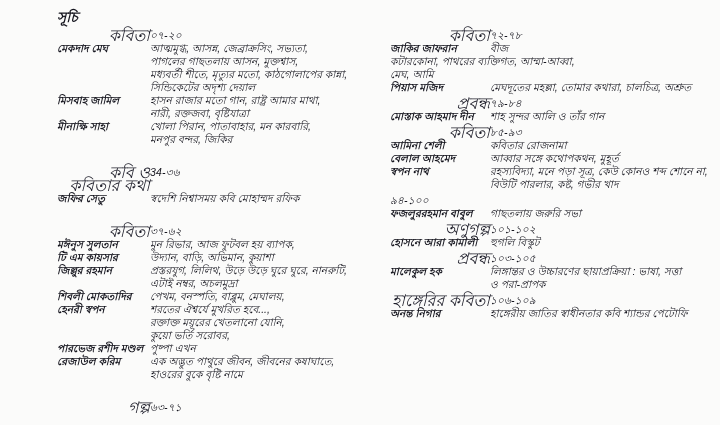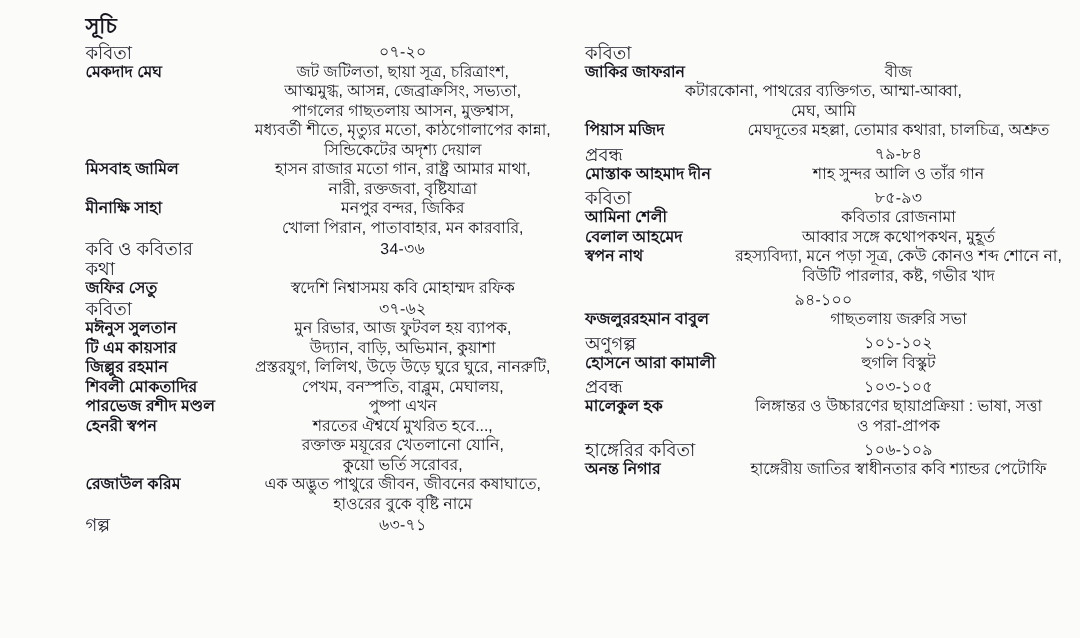--- a/index.html
+++ b/index.html
@@ -2,73 +2,72 @@
 <html><head>
 <meta charset="utf-8">
 <style>
   html,body{margin:0;padding:0;}
   body{
     width:720px;height:425px;overflow:hidden;
     background:#fbfbfa;color:#16161f;
     font-family:"Liberation Sans","DejaVu Sans",sans-serif;
     position:relative;
   }
-  .page{position:absolute;inset:0;}
+  .page{position:absolute;inset:0;font-style:italic;}
   .page-title{
     position:absolute;left:57px;top:6px;
     font-size:14px;font-weight:700;margin:0;
   }
   .col{position:absolute;top:29px;font-size:10.5px;line-height:13px;}
   .col-left{left:57px;width:330px;}
   .col-right{left:390px;width:318px;}
   .section{margin:0 0 0 0;}
-  .col-left .section + .section{margin-top:1px;}
+  .col-left .section + .section{margin-top:20px;}
   .col-right .section + .section{margin-top:3px;}
   .row{display:flex;align-items:flex-start;}
   .c1{flex:0 0 93px;}
   .col-right .c1{flex:0 0 100px;}
-  .c2{flex:1 1 auto;text-align:center;}
-  .label{font-weight:400;font-size:12px;color:#1c1c28;}
+  .c2{flex:1 1 auto;}
+  .label{font-weight:400;font-size:16px;color:#1c1c28;text-align:right;}
   .pages{font-weight:400;letter-spacing:0.2px;}
   .author{font-weight:700;}
   .work-line{white-space:nowrap;}
 </style>
 </head>
 <body>
 
 <div class="page">
   <h1 class="page-title">সূচি</h1>
   <div class="col col-left" id="col-0">
       <div class="section">
         <div class="row head">
           <span class="c1 label">কবিতা</span>
           <span class="c2 pages">০৭-২০</span>
         </div>
         <div class="row entry">
           <span class="c1 author">মেকদাদ মেঘ</span>
           <span class="c2 works">
-            <div class="work-line">জট জটিলতা, ছায়া সূত্র, চরিত্রাংশ,</div>
             <div class="work-line">আত্মমুগ্ধ, আসন্ন, জেব্রাক্রসিং, সভ্যতা,</div>
             <div class="work-line">পাগলের গাছতলায় আসন, মুক্তশ্বাস,</div>
             <div class="work-line">মধ্যবর্তী শীতে, মৃত্যুর মতো, কাঠগোলাপের কান্না,</div>
             <div class="work-line">সিন্ডিকেটের অদৃশ্য দেয়াল</div>
           </span>
         </div>
         <div class="row entry">
           <span class="c1 author">মিসবাহ জামিল</span>
           <span class="c2 works">
             <div class="work-line">হাসন রাজার মতো গান, রাষ্ট্র আমার মাথা,</div>
             <div class="work-line">নারী, রক্তজবা, বৃষ্টিযাত্রা</div>
           </span>
         </div>
         <div class="row entry">
           <span class="c1 author">মীনাক্ষি সাহা</span>
           <span class="c2 works">
+            <div class="work-line">খোলা পিরান, পাতাবাহার, মন কারবারি,</div>
             <div class="work-line">মনপুর বন্দর, জিকির</div>
-            <div class="work-line">খোলা পিরান, পাতাবাহার, মন কারবারি,</div>
           </span>
         </div>
       </div>
       <div class="section">
         <div class="row head">
           <span class="c1 label">কবি ও কবিতার কথা</span>
           <span class="c2 pages">34-৩৬</span>
         </div>
         <div class="row entry">
           <span class="c1 author">জফির সেতু</span>
@@ -91,61 +90,63 @@
         <div class="row entry">
           <span class="c1 author">টি এম কায়সার</span>
           <span class="c2 works">
             <div class="work-line">উদ্যান, বাড়ি, অভিমান, কুয়াশা</div>
           </span>
         </div>
         <div class="row entry">
           <span class="c1 author">জিল্লুর রহমান</span>
           <span class="c2 works">
             <div class="work-line">প্রস্তরযুগ, লিলিথ, উড়ে উড়ে ঘুরে ঘুরে, নানরুটি,</div>
+            <div class="work-line">এটাই নম্বর,  অচলমুদ্রা</div>
           </span>
         </div>
         <div class="row entry">
           <span class="c1 author">শিবলী মোকতাদির</span>
           <span class="c2 works">
             <div class="work-line">পেখম, বনস্পতি, বাব্লুম, মেঘালয়,</div>
-          </span>
-        </div>
-        <div class="row entry">
-          <span class="c1 author">পারভেজ রশীদ মণ্ডল</span>
-          <span class="c2 works">
-            <div class="work-line">পুষ্পা এখন</div>
           </span>
         </div>
         <div class="row entry">
           <span class="c1 author">হেনরী স্বপন</span>
           <span class="c2 works">
             <div class="work-line">শরতের ঐশ্বর্যে মুখরিত হবে...,</div>
             <div class="work-line">রক্তাক্ত ময়ূরের খেতলানো যোনি,</div>
             <div class="work-line">কুয়ো ভর্তি সরোবর,</div>
           </span>
         </div>
         <div class="row entry">
+          <span class="c1 author">পারভেজ রশীদ মণ্ডল</span>
+          <span class="c2 works">
+            <div class="work-line">পুষ্পা এখন</div>
+          </span>
+        </div>
+        <div class="row entry">
           <span class="c1 author">রেজাউল করিম</span>
           <span class="c2 works">
             <div class="work-line">এক অদ্ভুত পাথুরে জীবন, জীবনের কষাঘাতে,</div>
             <div class="work-line">হাওরের বুকে বৃষ্টি নামে</div>
           </span>
         </div>
       </div>
       <div class="section">
         <div class="row head">
           <span class="c1 label">গল্প</span>
           <span class="c2 pages">৬৩-৭১</span>
         </div>
       </div>
     </div>
   <div class="col col-right" id="col-1">
       <div class="section">
         <div class="row head">
           <span class="c1 label">কবিতা</span>
+          <span class="c2 pages">৭২-৭৮</span>
         </div>
         <div class="row entry">
           <span class="c1 author">জাকির জাফরান</span>
           <span class="c2 works">
             <div class="work-line">বীজ</div>
           </span>
         </div>
         <div class="row entry">
           <span class="c2 works">
             <div class="work-line">কটারকোনা, পাথরের ব্যক্তিগত, আম্মা-আব্বা,</div>

